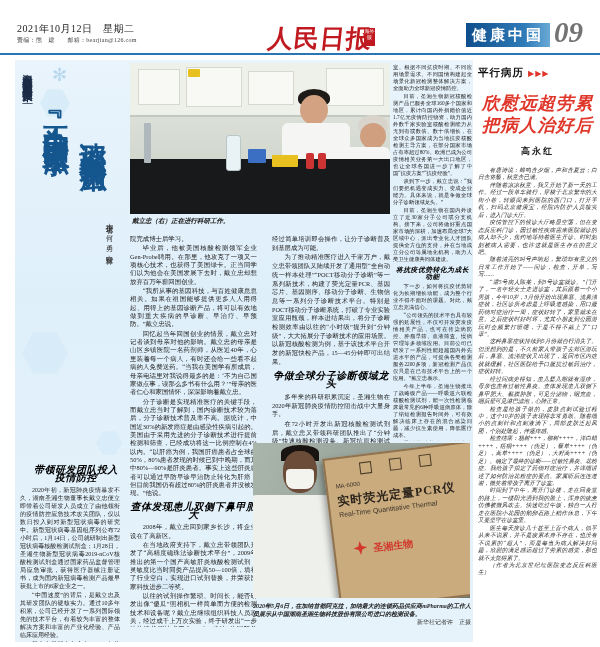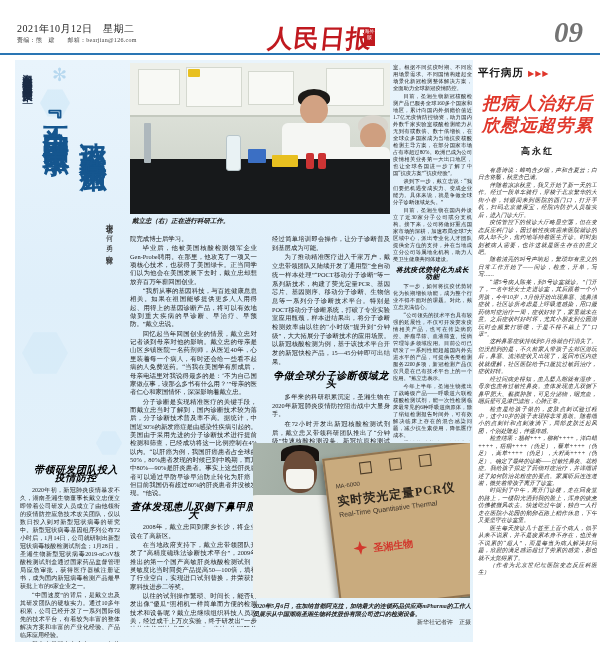--- a/index.html
+++ b/index.html
@@ -89,20 +89,21 @@
 </style>
 </head>
 <body>
 
 <div class="page">
 
   <div class="hdr-date">2021年10月12日　星期二</div>
   <div class="hdr-editor">责编：熊　建　　邮箱：bearjian@126.com</div>
   <div class="masthead">人民日报</div>
   <div class="edition">海外版</div>
+  <div class="section-banner">健康中国</div>
   <div class="page-num">09</div>
   <div class="hdr-rule"></div>
 
   <div class="main-bg"></div>
   <div class="hex" style="left:40px;top:88px;width:30px;height:30px;"></div>
   <div class="hex" style="left:22px;top:330px;width:46px;height:46px;opacity:.45;"></div>
   <div class="hex" style="left:96px;top:430px;width:26px;height:26px;opacity:.5;"></div>
   <div class="hex" style="left:418px;top:300px;width:40px;height:40px;opacity:.4;"></div>
   <div class="hex" style="left:150px;top:560px;width:34px;height:34px;opacity:.4;"></div>
   <div class="snow" style="left:52px;top:64px;">✻</div>
@@ -202,22 +203,22 @@
     <span>2020年5月6日，在加纳首都阿克拉，加纳最大的连锁药品供应商mPharma的工作人员展示从中国湖南圣湘生物科技股份有限公司进口的检测设备。</span>
     <div class="credit">新华社记者许　正摄</div>
   </div>
 
   <div class="sidebar">
     <div>
       <span class="sb-head">平行病历</span>
       <span class="sb-arrows">▶▶▶</span>
     </div>
     <div class="sb-title">
+      <div>欣慰远超劳累</div>
       <div>把病人治好后</div>
-      <div>欣慰远超劳累</div>
     </div>
     <div class="sb-author">高永红</div>
     <div class="sb-body">
       <p>有唐诗说：蝉鸣含夕烟，声和含夏云；白日含将颓，秋意含已满。</p>
       <p>伴随着凉凉秋意，我又开始了新一天的工作。经过一段单车骑行，穿梭于北京繁华的大街小巷，转眼间来到医院的西门口，打开手机，扫码北京健康宝，经院内防护人员核实后，进入门诊大厅。</p>
       <p>疫情管控下的候诊大厅略显空荡，但在变态反应科门诊，因过敏性疾病需来医院就诊的病人却不少，焦灼地等待着医生开诊。时时刻刻被病人需要，也许这就是医生存在的意义吧。</p>
       <p>随着清亮的叫号声响起，繁琐却有意义的日常工作开始了——问诊，检查，开单，写写……</p>
       <p>“请5号病人陈某，到3号诊室就诊。”门开了，一名年轻女士走进诊室，其后跟着一个小男孩，今年10岁，3月份开始出现鼻塞、流鼻涕症状，社区诊所考虑是上呼吸道感染，用口服药物对症治疗一周，症状好转了，家里就未在意。之后症状时好时坏，尤其小朋友到公园游玩时会频繁打喷嚏，于是不得不戴上了“口罩”。</p>
       <p>这种鼻塞症状持续到5月份就自行消失了。但没想到的是，不久前家人带孩子去郊区游玩后，鼻塞、流涕症状又出现了，返回市区内症状就缓解，社区医院给予口服抗过敏药治疗，症状好转。</p>
       <p>经过问病史得知，患儿婴儿期就有湿疹，母亲也患有过敏性鼻炎。查体发现患儿双侧下鼻甲肥大、黏膜肿胀，可见分泌物，咽充血，咽后壁可见淋巴滤泡，心肺正常。</p>

